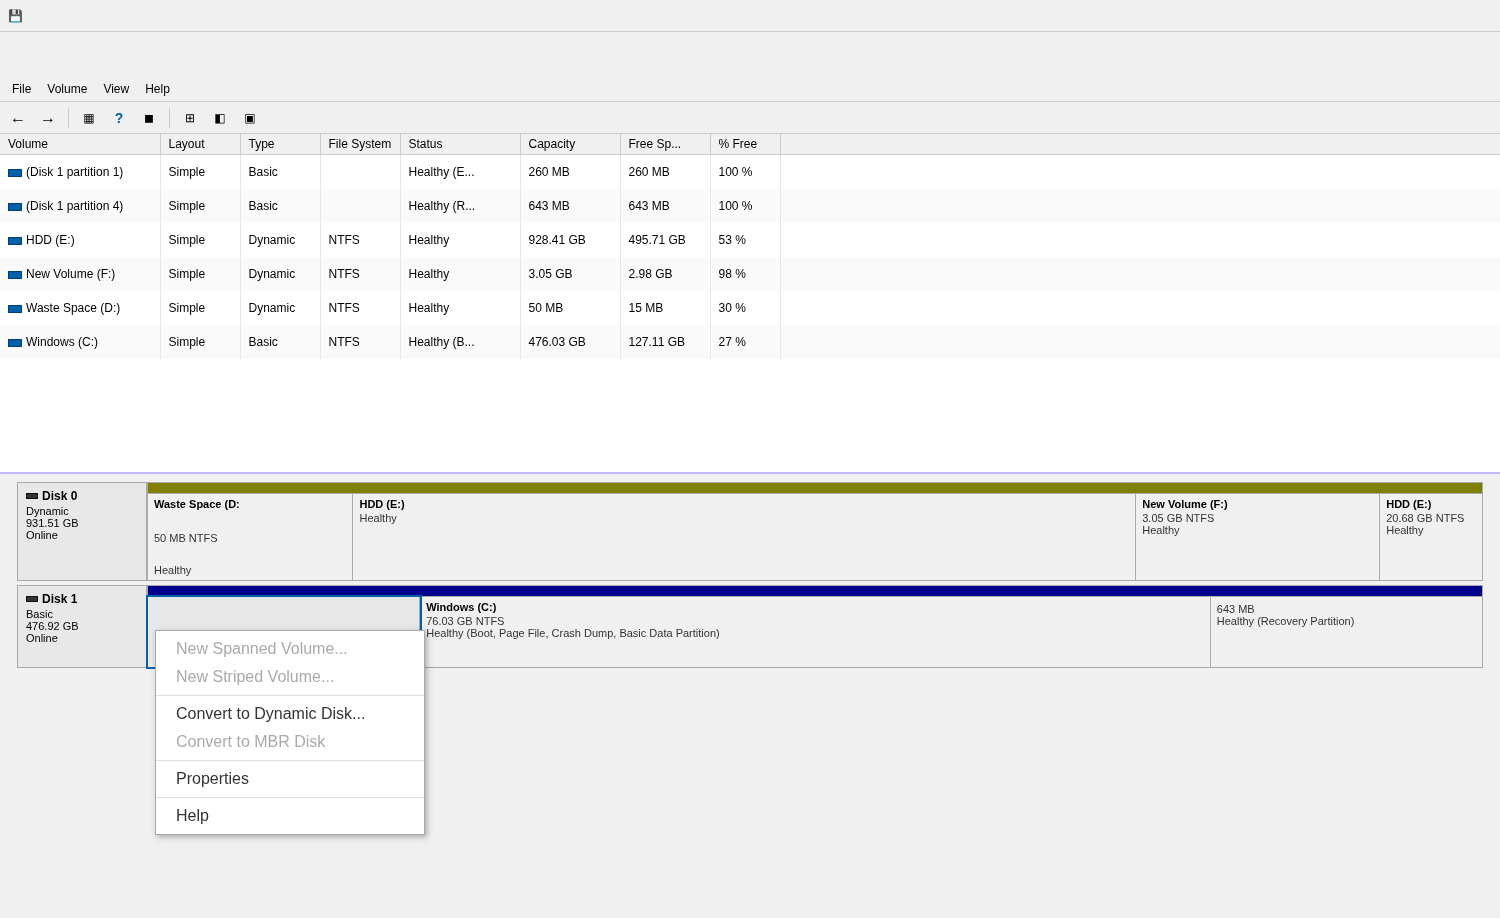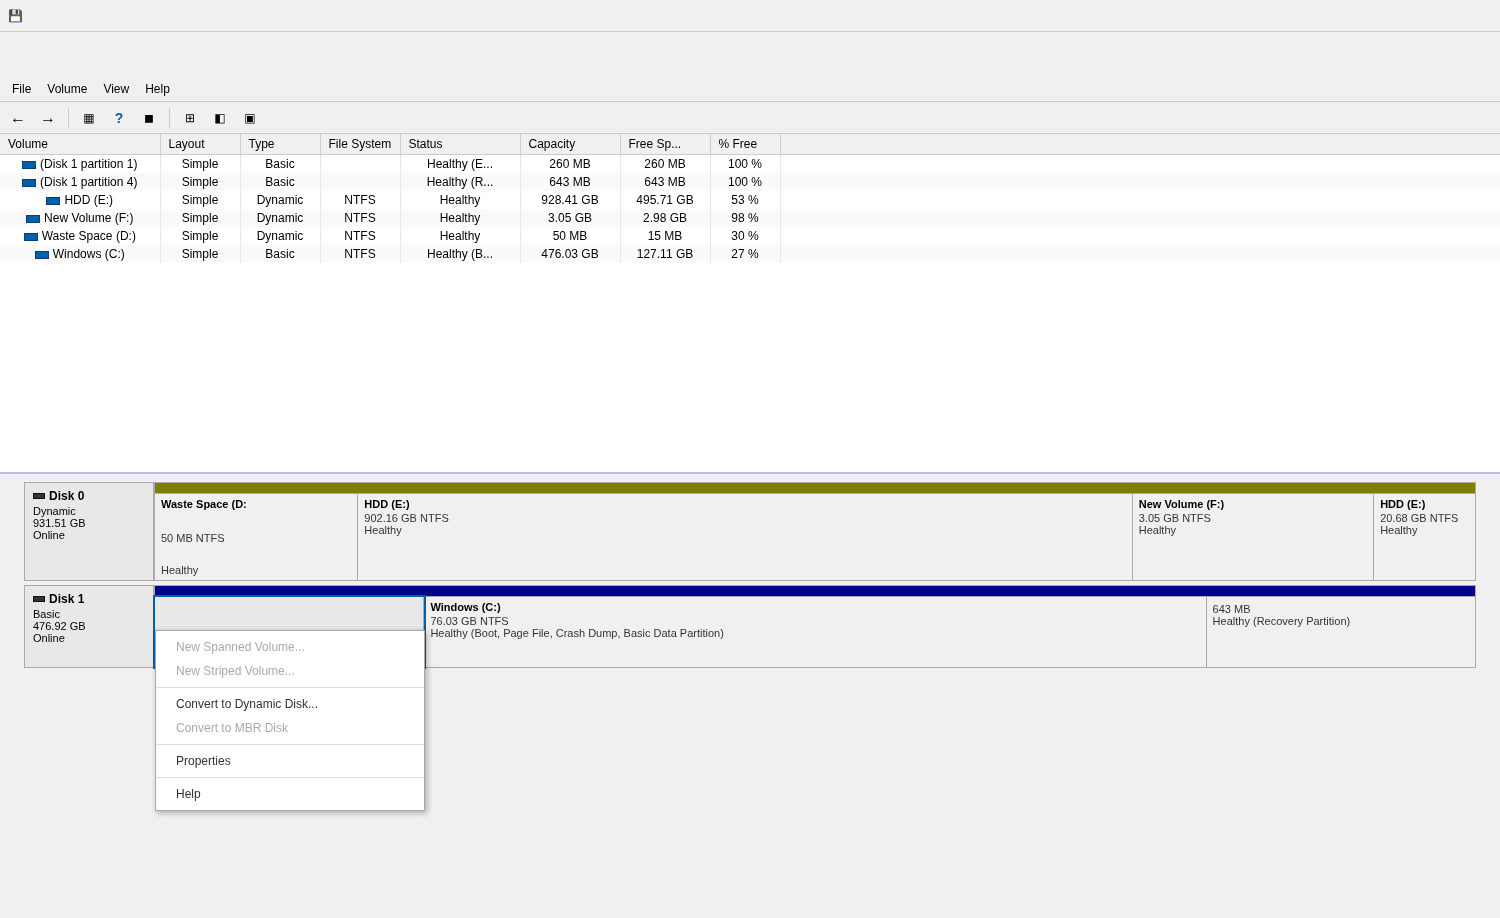--- a/index.html
+++ b/index.html
@@ -123,24 +123,23 @@
     th {
       padding: 3px 8px;
       text-align: left;
       font-weight: normal;
       border-right: 1px solid #ccc;
       white-space: nowrap;
       cursor: pointer;
     }
     th:last-child { border-right: none; }
     td {
-      padding: 2px 8px;
+      padding: 10px 8px;
       border-right: 1px solid #e8e8e8;
       white-space: nowrap;
-      text-align: center;
     }
     td:last-child { border-right: none; }
     tbody tr:nth-child(even) { background: #fafafa; }
 
     .vol-icon {
       display: inline-block;
       width: 14px;
       height: 8px;
       background: linear-gradient(to bottom, #0060a8, #0060a8);
       margin-right: 4px;
@@ -152,21 +151,21 @@
     .disk-area {
       background: #f0f0f0;
       flex: 1;
       overflow-y: auto;
       padding: 4px 0;
     }
 
     .disk-row {
       display: flex;
       align-items: stretch;
-      margin: 4px 24px;
+      margin: 4px 17px;
       min-height: 80px;
     }
 
     .disk-label {
       width: 130px;
       min-width: 130px;
       background: #e8e8e8;
       border: 1px solid #aaa;
       padding: 6px 8px;
       font-size: 11px;
@@ -241,21 +240,21 @@
       width: 270px;
       background: white;
       border: 1px solid #aaa;
       box-shadow: 2px 2px 6px rgba(0,0,0,0.3);
       z-index: 100;
       padding: 4px 0;
     }
     .ctx-item {
       padding: 5px 20px;
       cursor: pointer;
-      font-size: 12px;
+      font-size: 16px;
       color: #333;
     }
     .ctx-item.disabled { color: #aaa; cursor: default; }
     .ctx-separator {
       height: 1px;
       background: #ddd;
       margin: 4px 0;
     }
 
     
@@ -403,21 +402,20 @@
             <div class="bar-segment" style="flex: 7 1 0%; background: rgb(128, 128, 0);"></div>
           </div>
           <div class="disk-partitions-row">
             <div class="partition-block" style="flex: 15 1 0%; gap: 20px;">
       <div class="part-name">Waste Space  (D:</div>
       <div class="part-fs">50 MB NTFS</div>
       <div class="part-status">Healthy</div>
     </div>
             <div class="partition-block" style="flex: 60 1 0%;">
       <div class="part-name">HDD  (E:)</div>
-      <div class="part-fs">902.16 GB NTFS</div>
       <div class="part-status">Healthy</div>
     </div>
             <div class="partition-block" style="flex: 18 1 0%;">
       <div class="part-name">New Volume  (F:)</div>
       <div class="part-fs">3.05 GB NTFS</div>
       <div class="part-status">Healthy</div>
     </div>
             <div class="partition-block" style="flex: 7 1 0%;">
       <div class="part-name">HDD  (E:)</div>
       <div class="part-fs">20.68 GB NTFS</div>

